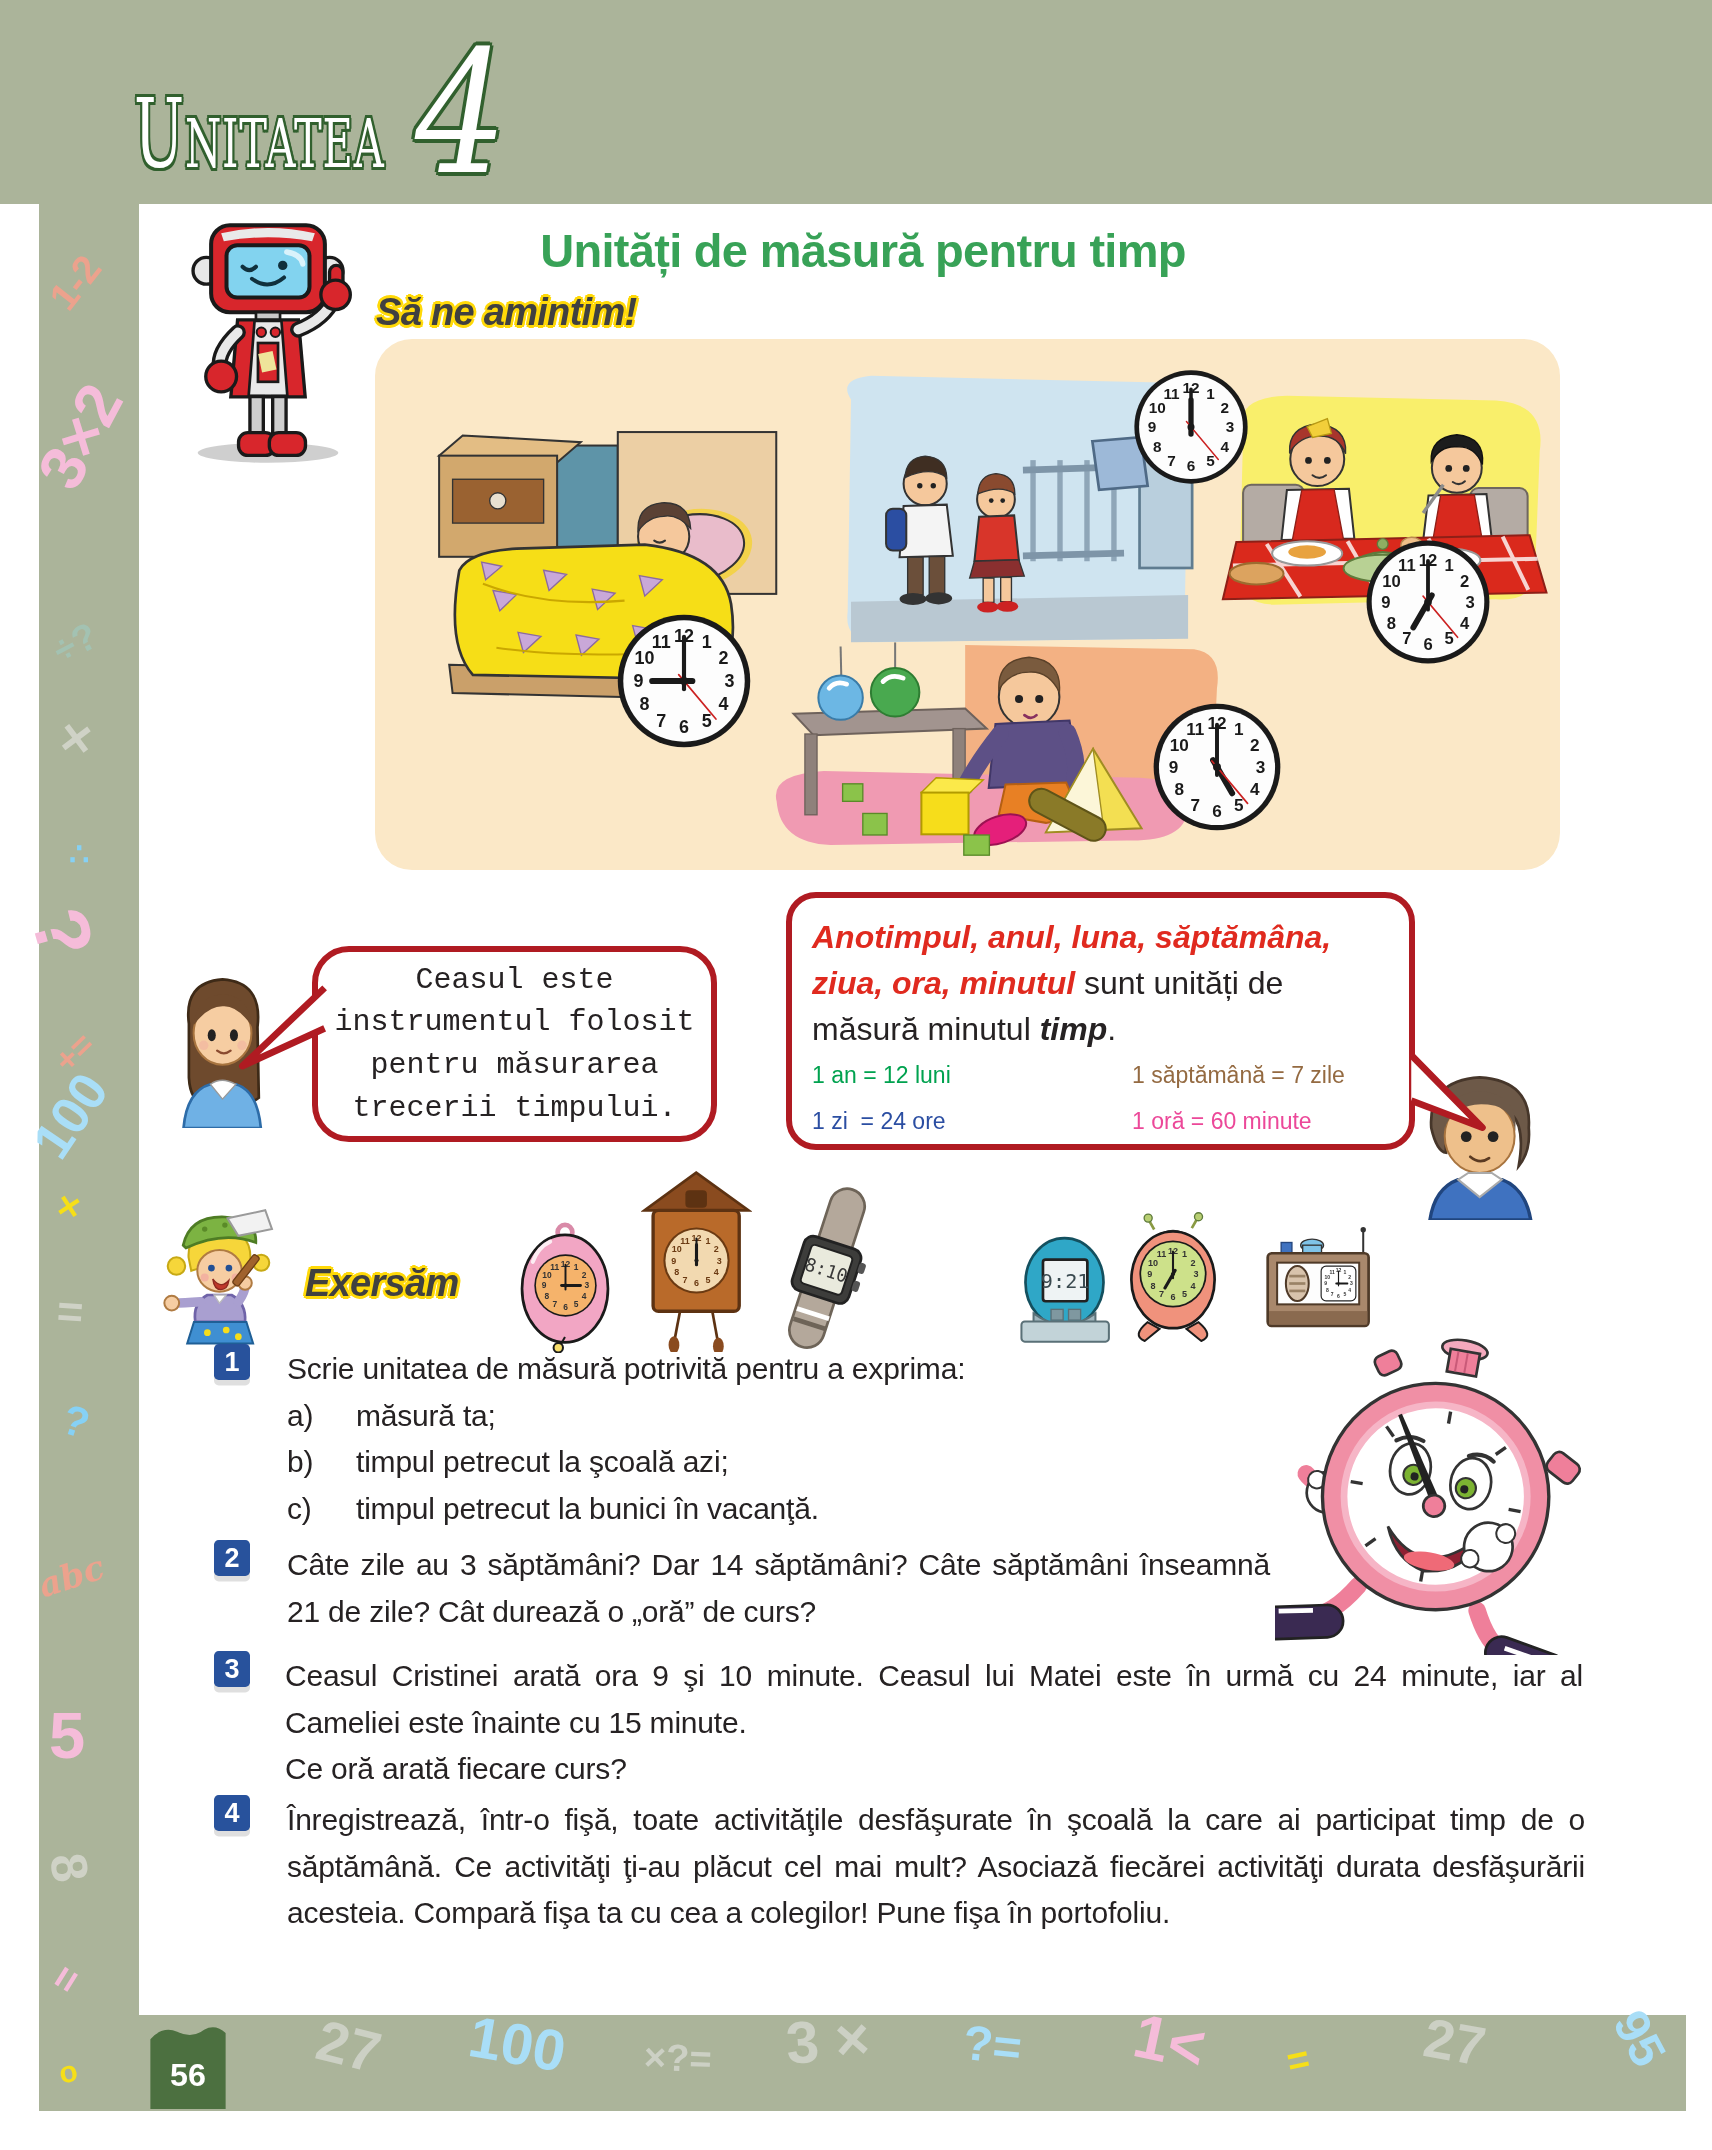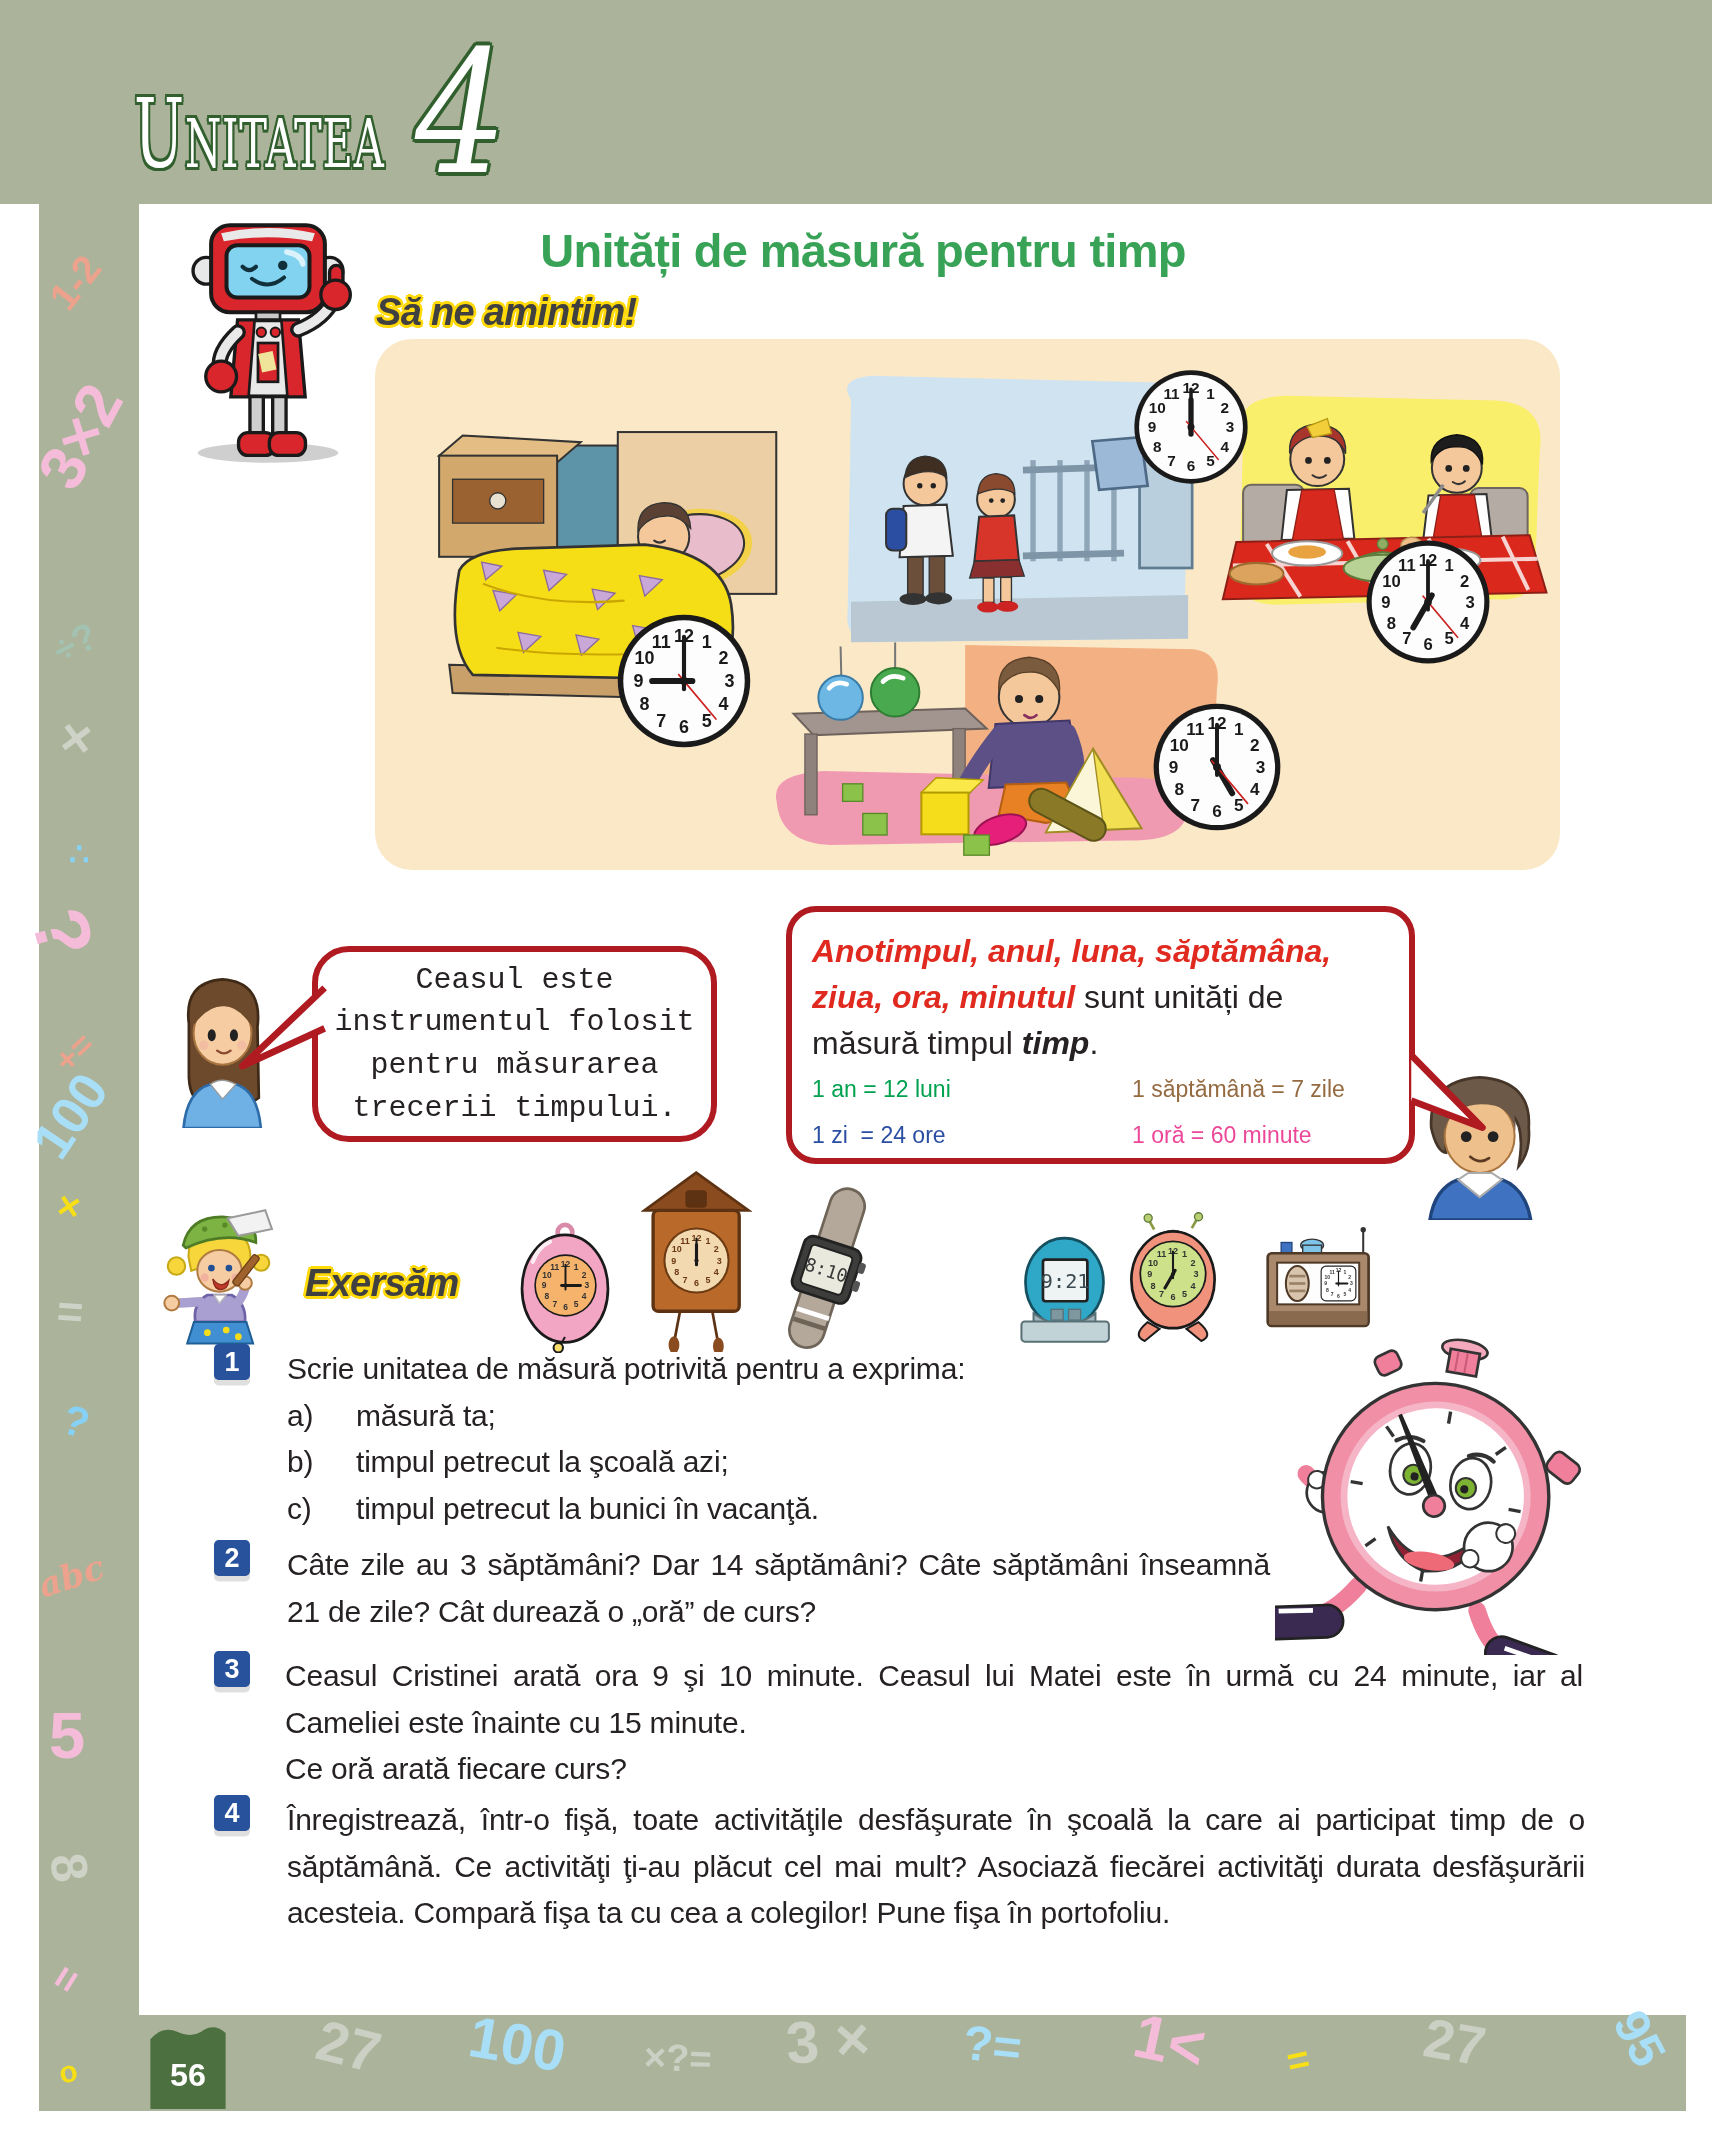--- a/index.html
+++ b/index.html
@@ -53,21 +53,21 @@
     background:#fff;border:6.7px solid #b01b22;border-radius:37px;
     display:flex;align-items:center;justify-content:center;text-align:center;
     font-size:30px;line-height:1.42;padding:0 16px;z-index:2;font-family:Liberation Mono, monospace;
   }
   #speech-tail{position:absolute;left:237px;top:981px;width:91px;height:98px;z-index:3}
 
   
   #info-box{
     position:absolute;left:786px;top:892px;width:629px;height:258px;box-sizing:border-box;
     background:#fff;border:6.7px solid #b01b22;border-radius:30px;
-    padding:16px 20px 0 20px;font-size:32px;line-height:1.44;z-index:2;margin-top:14px;
+    padding:16px 20px 0 20px;font-size:32px;line-height:1.44;z-index:2;
   }
   #info-tail{position:absolute;left:1407px;top:1051px;width:81px;height:94px;z-index:3}
   .red-em{color:#e02a1f;font-weight:bold;font-style:italic}
   .blk-em{font-weight:bold;font-style:italic}
   #equivalences{
     display:grid;grid-template-columns:305px auto;row-gap:5.4px;margin-top:8px;
     font-weight:normal;font-size:23px;line-height:1.35;gap:15px;
   }
 
   
@@ -427,21 +427,21 @@
 </div>
 
 <div id="info-box">
   <div>
     <span class="red-em">Anotimpul, anul, luna, săptămâna,</span>
   </div>
   <div>
     <span class="red-em">ziua, ora, minutul</span><span> sunt unități de</span>
   </div>
   <div>
-    <span>măsură timpul </span><span class="blk-em">timp</span><span>.</span>
+    <span>măsură minutul </span><span class="blk-em">timp</span><span>.</span>
   </div>
   <div id="equivalences">
       <div style="color: rgb(0, 162, 79);">1 an = 12 luni</div>
       <div style="color: rgb(148, 106, 65);">1 săptămână = 7 zile</div>
       <div style="color: rgb(43, 78, 162);">1 zi&nbsp;&nbsp;= 24 ore</div>
       <div style="color: #ec4899;">1 oră = 60 minute</div>
     </div>
 </div>
 <div id="info-tail">
   <svg viewBox="0 0 120 140" width="100%" height="100%">

